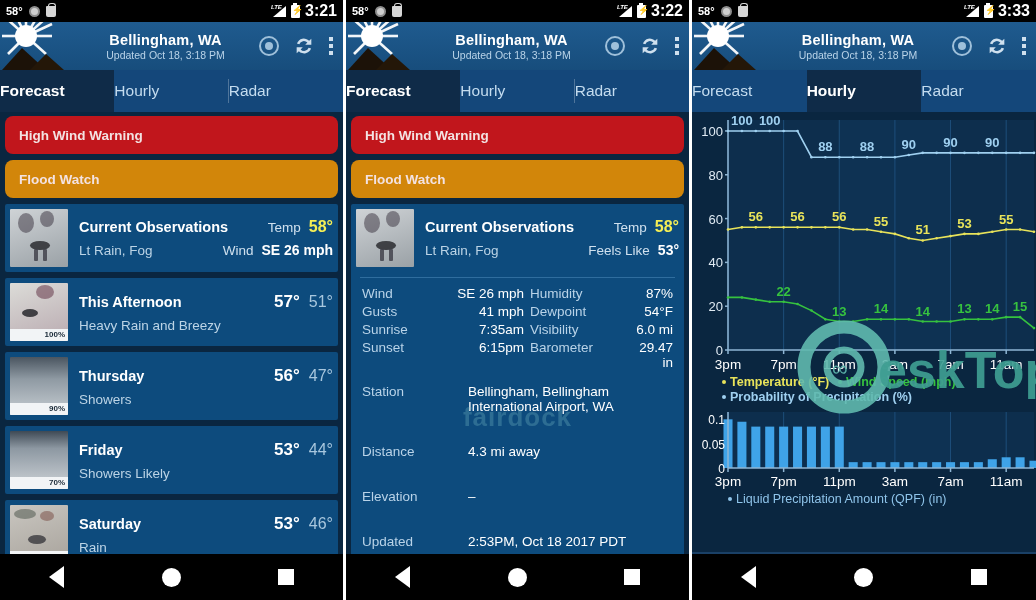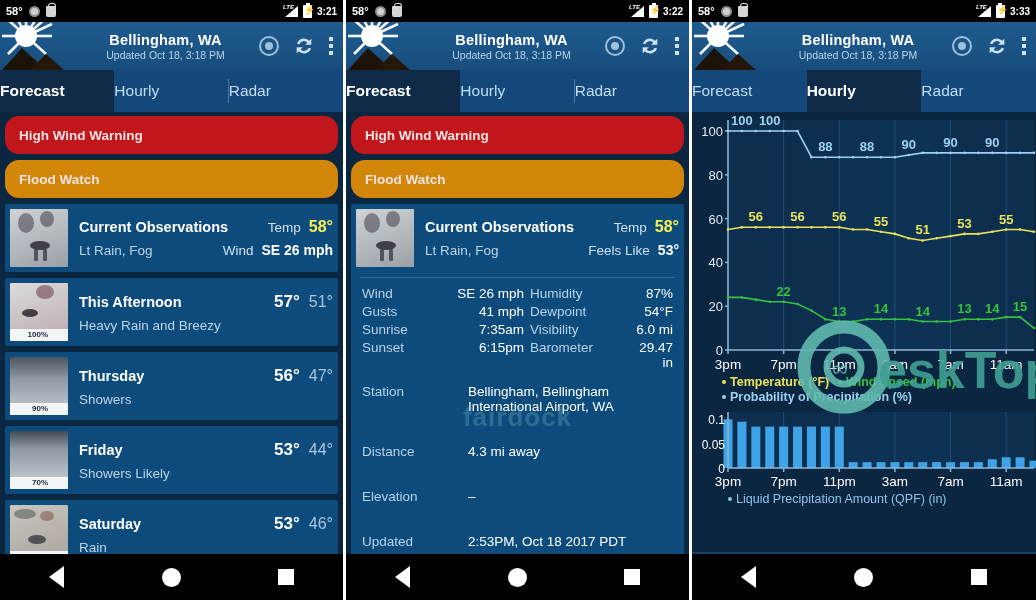--- a/index.html
+++ b/index.html
@@ -26,21 +26,21 @@
   .sb-bag { width: 10px; height: 11px; background: #d6d6d6; border-radius: 1px 1px 2px 2px; position: relative; }
   .sb-bag:before { content:''; position:absolute; top:-3px; left:2px; width:6px; height:4px; border:1.5px solid #d6d6d6; border-bottom:none; border-radius:3px 3px 0 0; }
   .sb-right { margin-left: auto; display: flex; align-items: center; gap: 5px; }
   .sb-signal { position: relative; width: 15px; height: 12px; }
   .sb-signal .tri { position:absolute; right:0; bottom:0; width:0; height:0;
     border-left: 13px solid transparent; border-bottom: 11px solid #fff; }
   .sb-signal .lte { position:absolute; left:0; top:-1px; font-size:6px; font-weight:bold; color:#fff; }
   .sb-batt { width: 9px; height: 13px; background: #fff; border-radius: 1px; position: relative; }
   .sb-batt:before { content:''; position:absolute; top:-2px; left:2.5px; width:4px; height:2px; background:#fff; }
   .sb-batt:after { content:'⚡'; position:absolute; top:-1px; left:1px; font-size:9px; color:#000; line-height:13px; }
-  .sb-time { font-size: 10px; }
+  .sb-time { font-size: 16px; }
 
   
   .appbar {
     height: 48px; background: linear-gradient(#1f5b8f, #174d7c);
     display: flex; align-items: center; position: relative; overflow: hidden;
   }
   .logo { width: 72px; height: 48px; position: relative; flex: 0 0 72px; }
   .logo .rays { position:absolute; left:0px; top:-12px; width:72px; height:50px; }
   .logo .mtn { position:absolute; bottom:0; left:2px; width:0; height:0;
      border-left:20px solid transparent; border-right:24px solid transparent; border-bottom:22px solid #1c1208; }
@@ -59,31 +59,31 @@
   
   .tabs { height: 42px; display: flex; background: #14477a; }
   .tab { flex: 1; display: flex; align-items: center; justify-content: flex-start;
     color: #c4dcef; font-size: 15.5px; position: relative; }
   .tab.active { color: #fff; font-weight: bold; background: #0f2b48; }
   .tab.active:after { content:''; position:absolute; left:0; right:0; bottom:0; height:3px; background:#0f2b48; }
   .tab .divider { position:absolute; right:0; top:9px; bottom:9px; width:1px; background:rgba(255,255,255,.25); }
 
   
   .body { background: #0a2640; height: 490px; padding: 4px 5px 0 5px; position: relative; }
-  .alert { height: 38px; border-radius: 14px; display: flex; align-items: center;
+  .alert { height: 38px; border-radius: 8px; display: flex; align-items: center;
     padding: 8px 14px; color: #f3e2e2; font-size: 13.5px; font-weight: bold; margin-bottom: 6px; }
   .alert.red { background: #c1161c; }
   .alert.orange { background: #d2860a; }
 
   .card { background: #0d4b7d; border-radius: 2px; margin-bottom: 6px;
     display: flex; align-items: stretch; padding: 5px; position: relative; }
   .thumb { width: 58px; height: 58px; flex: 0 0 58px; position: relative; overflow:hidden;
     background: linear-gradient(160deg,#cfd3d6,#9aa1a6); border-radius:1px; }
   .thumb .pctbar { position:absolute; left:0; right:0; bottom:0; height:12px; background:#f2f4f6;
-    color:#1a2a38; font-size:8px; font-weight:bold; text-align:right; padding-right:20px; line-height:12px; }
+    color:#1a2a38; font-size:8px; font-weight:bold; text-align:right; padding-right:3px; line-height:12px; }
   .thumb .blob { position:absolute; background:rgba(40,30,45,.45); border-radius:50%; }
   .cardmain { flex: 1; padding-left: 11px; display: flex; flex-direction: column; justify-content: center; gap: 6px; }
   .row1 { display: flex; align-items: baseline; }
   .cname { color: #fff; font-size: 14.5px; font-weight: bold; }
   .cdesc { color: #bcd4e6; font-size: 13.5px; }
   .temps { margin-left: auto; display:flex; align-items:baseline; gap:9px; }
   .thi { color:#fff; font-size:17px; font-weight:bold;margin-left:34px; }
   .tlo { color:#a8c7de; font-size:16px; }
   .obs-right { margin-left:auto; display:flex; align-items:baseline; gap:8px;justify-content:center; }
   .obs-lbl { color:#cfe0ee; font-size:13.5px; }

